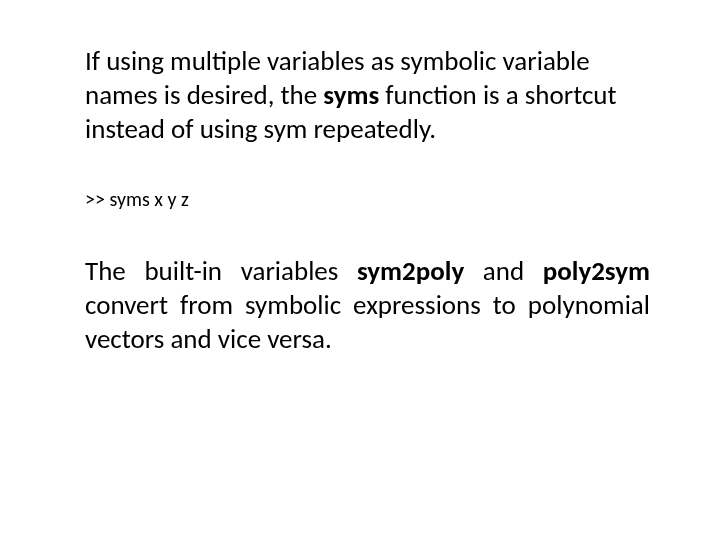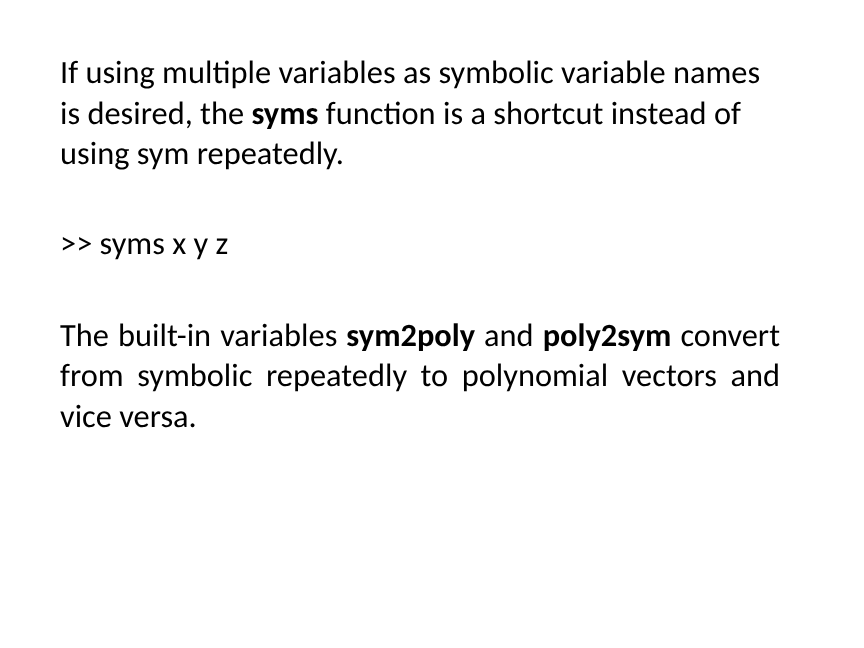--- a/index.html
+++ b/index.html
@@ -8,30 +8,30 @@
     width: 720px;
     height: 540px;
     background: #ffffff;
     font-family: Calibri, "Segoe UI", Arial, sans-serif;
     color: #000000;
   }
   .slide {
     box-sizing: border-box;
     width: 720px;
     height: 456px;
-    padding: 44px 70px 0 50px;
+    padding: 44px 70px 0 85px;
   }
   .para {
     font-size: 27px;
     line-height: 1.25;
     margin: 0 0 42px 0;
     text-align: left;
   }
   .code-line {
-    font-size: 27px;
+    font-size: 20px;
     line-height: 1.25;
     margin: 0 0 42px 0;
   }
   .para-justify {
     font-size: 27px;
     line-height: 1.25;
     margin: 0;
     text-align: justify;
   }
   .bold { font-weight: 700; }
@@ -43,16 +43,16 @@
 
   <p class="para">
     <span>If using multiple variables as symbolic variable names is desired, the </span><span class="bold">syms</span><span> function is a shortcut instead of using sym repeatedly.</span>
   </p>
 
   <p class="code-line">
     <span>&gt;&gt; syms x y z</span>
   </p>
 
   <p class="para-justify">
-    <span>The built-in variables </span><span class="bold">sym2poly</span><span> and </span><span class="bold">poly2sym</span><span> convert from symbolic repeatedly to polynomial vectors and vice versa.</span>
+    <span>The built-in variables </span><span class="bold">sym2poly</span><span> and </span><span class="bold">poly2sym</span><span> convert from symbolic expressions to polynomial vectors and vice versa.</span>
   </p>
 
 </div>
 
 </body></html>

